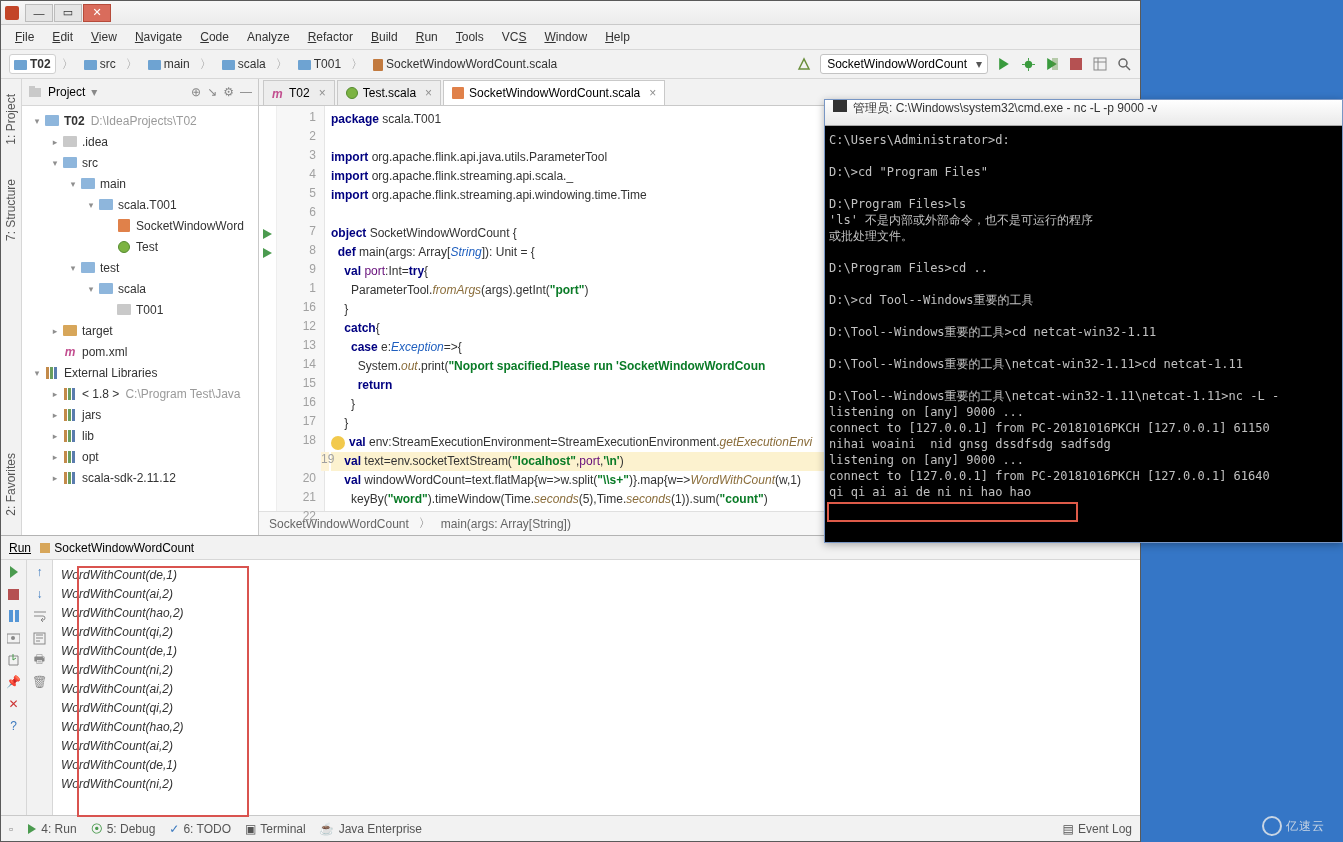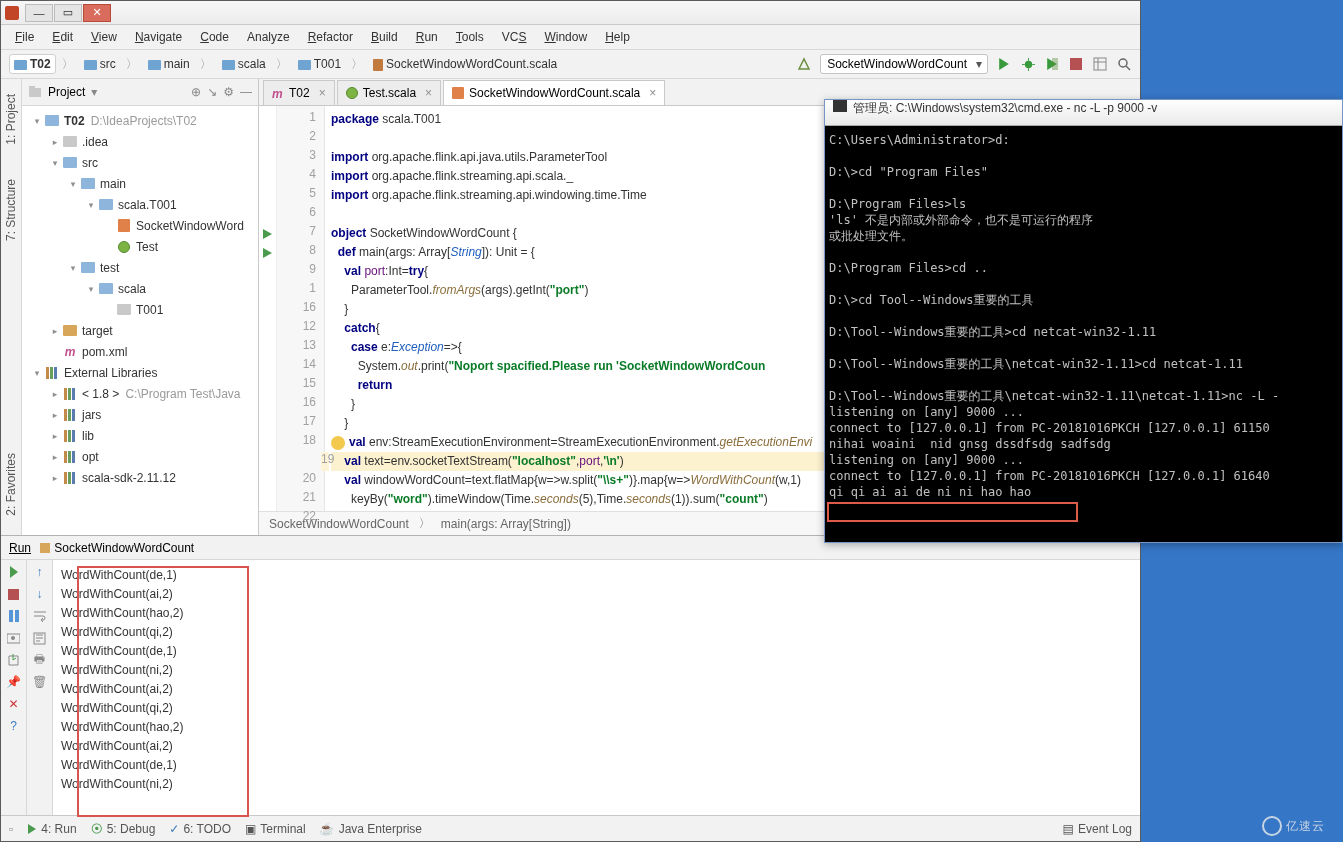--- a/index.html
+++ b/index.html
@@ -71,21 +71,21 @@
 .code .hl-line{background:#fcf2cf;display:block;height:19px;}
 .code .bulb{display:inline-block;width:14px;height:14px;background:#f2c94c;border-radius:50%;margin-right:4px;vertical-align:middle;}
 .breadcrumb-bar{height:24px;background:#f7f7f7;border-top:1px solid #e0e0e0;display:flex;align-items:center;padding:0 10px;color:#666;gap:10px;}
 .run-pane{height:280px;display:flex;flex-direction:column;border-top:1px solid #b3b3b3;background:#fff;}
 .run-header{height:24px;display:flex;align-items:center;background:#f2f2f2;border-bottom:1px solid #d7d7d7;padding:0 8px;gap:8px;}
 .run-header .spacer{flex:1;}
 .run-body{flex:1;display:flex;min-height:0;}
 .run-tb{width:26px;background:#f2f2f2;border-right:1px solid #d7d7d7;display:flex;flex-direction:column;align-items:center;padding:4px 0;gap:6px;}
 .run-tb2{width:26px;background:#f2f2f2;border-right:1px solid #d7d7d7;display:flex;flex-direction:column;align-items:center;padding:4px 0;gap:6px;}
 .run-ico{width:16px;height:16px;display:flex;align-items:center;justify-content:center;}
-.console{flex:1;font-family:Consolas,"SimSun",monospace;font-size:12px;padding:6px 8px;line-height:19px;color:#333;position:relative;}
+.console{flex:1;font-family:Consolas,"SimSun",monospace;font-size:12px;padding:6px 8px;line-height:19px;color:#333;position:relative;font-style:italic;}
 .console-border{position:absolute;left:76px;top:565px;width:172px;height:251px;border:2px solid #d9534f;pointer-events:none;}
 .statusbar{height:26px;background:#f2f2f2;border-top:1px solid #c9c9c9;display:flex;align-items:center;padding:0 8px;gap:14px;color:#555;}
 .statusbar .spacer{flex:1;}
 .st-item{display:flex;align-items:center;gap:4px;}
 .cmdwin{position:absolute;left:824px;top:99px;width:519px;height:444px;background:#000;border:1px solid #7896c4;box-shadow:0 2px 8px rgba(0,0,0,.3);display:flex;flex-direction:column;}
 .cmdwin .cmdtitle{height:26px;background:linear-gradient(#fff,#e9e9e9);display:flex;align-items:flex-start;padding:0 8px;color:#333;border-bottom:1px solid #a8a8a8;}
 .cmdwin .cmdtitle .cico{width:14px;height:12px;background:#333;margin-right:6px;}
 .cmdbody{flex:1;padding:6px 4px;font-family:"NSimSun","SimSun",Consolas,monospace;font-size:12px;line-height:16px;color:#c0c0c0;white-space:pre-wrap;overflow:hidden;}
 .cmd-hl{position:absolute;left:2px;bottom:20px;width:251px;height:20px;border:2px solid #de5b49;}
 .watermark{position:absolute;right:18px;bottom:6px;color:#c8d5e4;font-size:14px;letter-spacing:1px;display:flex;align-items:center;gap:4px;}

